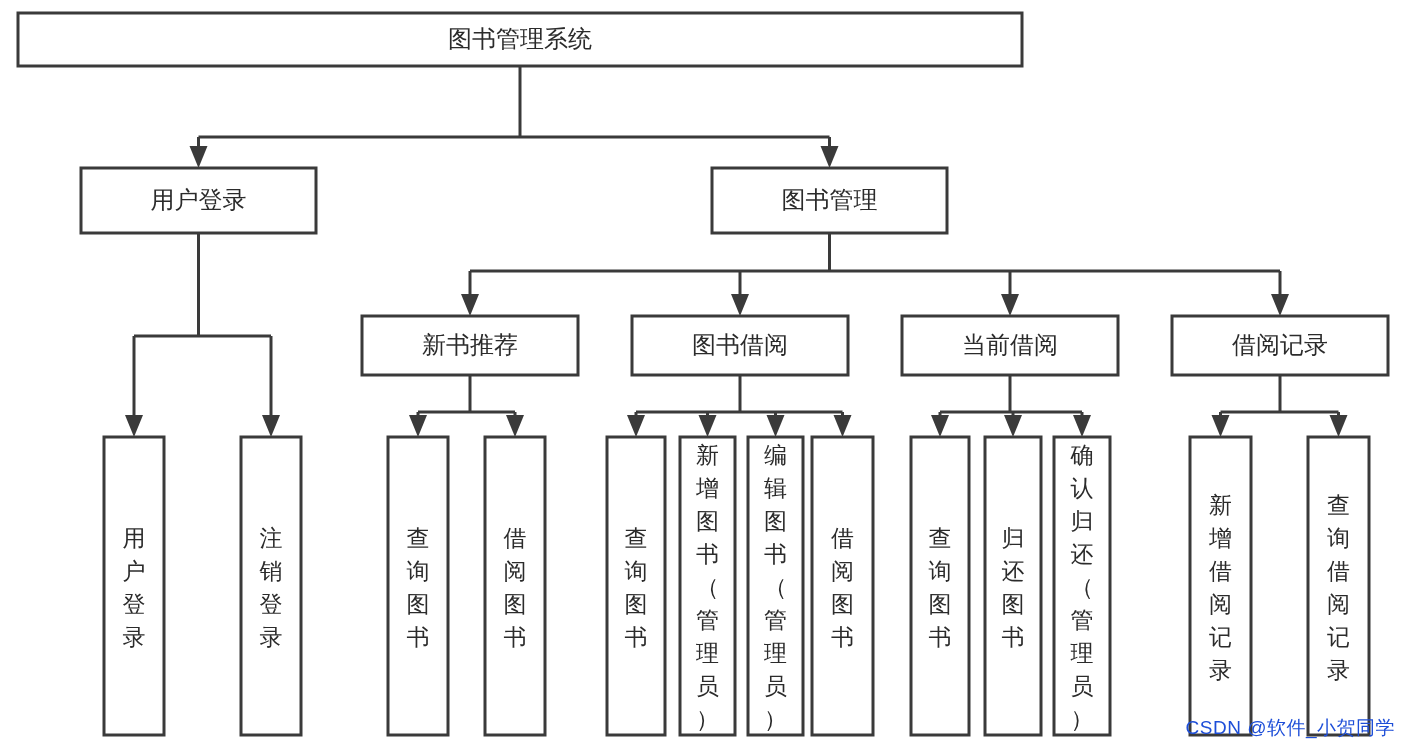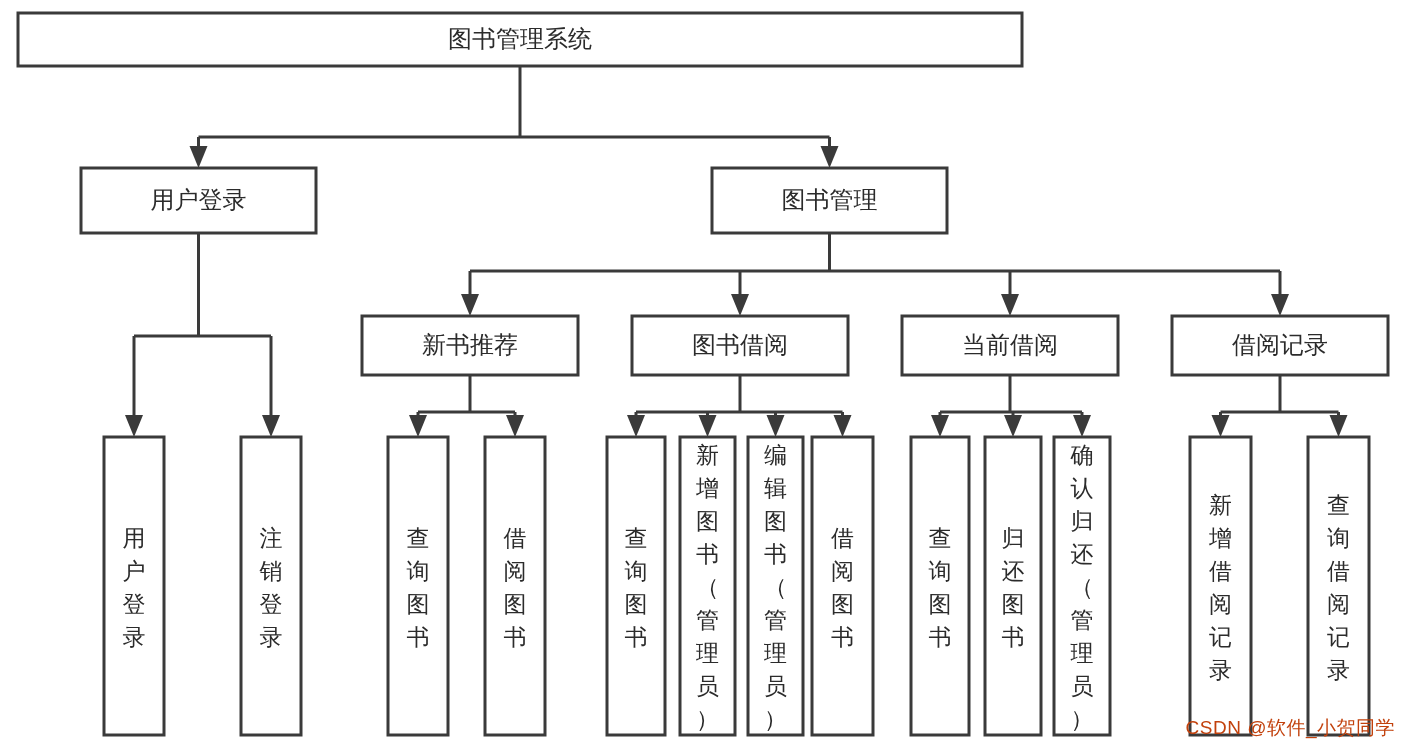--- a/index.html
+++ b/index.html
@@ -54,21 +54,21 @@
     font-size: 23px;
     fill: #2b2b2b;
     text-anchor: middle;
   }
   .watermark {
     position: absolute;
     right: 10px;
     bottom: 6px;
     font-family: "Liberation Sans", "DejaVu Sans", sans-serif;
     font-size: 19px;
-    color: #c2410c;
+    color: #1d4ed8;
     white-space: nowrap;
     letter-spacing: 0.5px;
   }
 </style>
 </head>
 <body>
 
 <div id="diagram-root">
   <svg class="diagram-canvas" viewBox="0 0 1405 747">
     <g id="connectors-layer">

